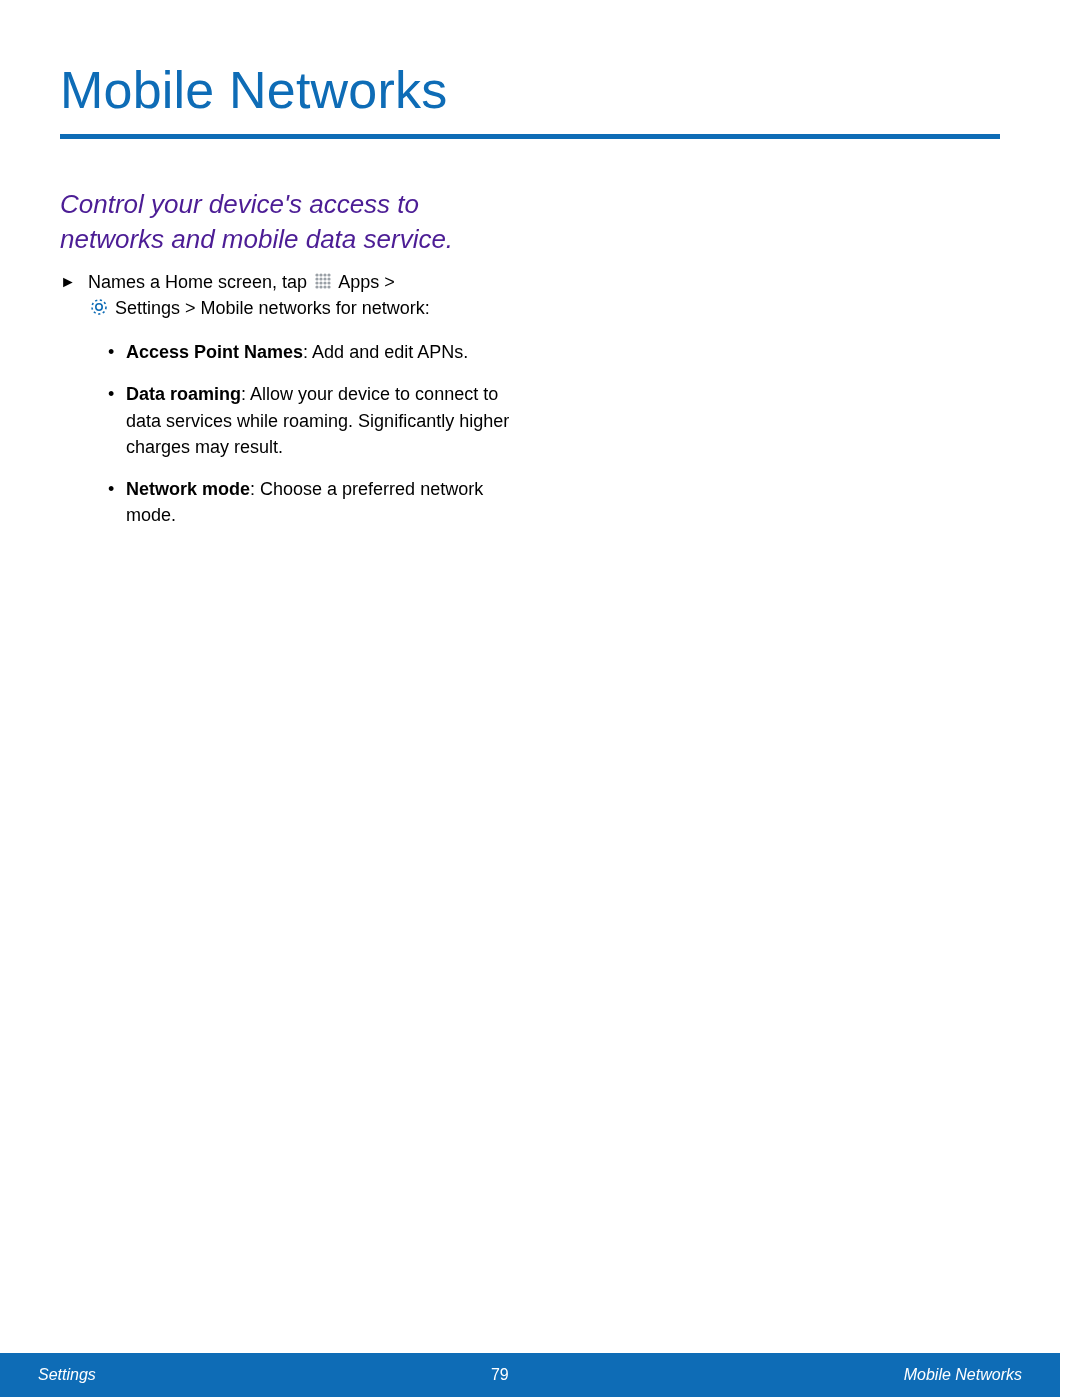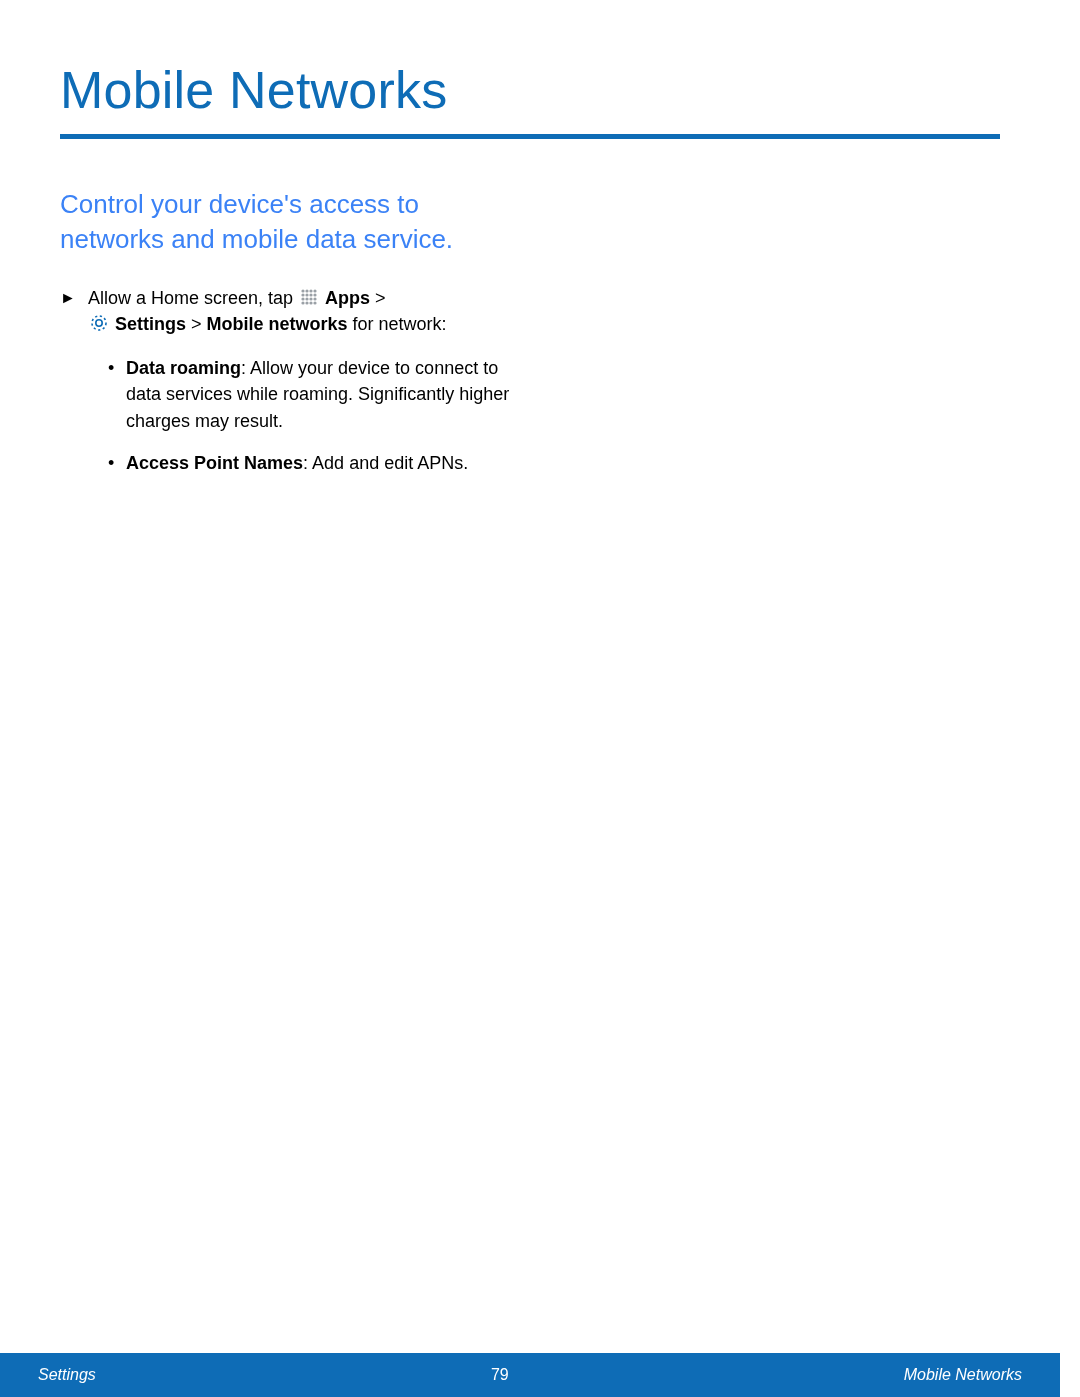--- a/index.html
+++ b/index.html
@@ -19,38 +19,39 @@
   }
   .rule {
     height: 5px;
     background: #0e6cb6;
     width: 100%;
     margin-bottom: 48px;
   }
   .intro {
     font-size: 26px;
     line-height: 1.35;
-    color: #3b82f6;
+    font-style: italic;
+    color: #4c1d95;
     max-width: 430px;
-    margin-bottom: 28px;
+    margin-bottom: 12px;
   }
   .step {
     max-width: 460px;
     font-size: 18px;
     line-height: 1.45;
     position: relative;
     padding-left: 28px;
   }
   .step .arrow {
     position: absolute;
     left: 0;
     top: 1px;
     font-size: 16px;
   }
-  .step .b { font-weight: 700; }
+  .step .b { font-weight: 400; }
   .step .apps-icon {
     display: inline-block;
     vertical-align: -2px;
     width: 18px; height: 18px;
     margin: 0 2px;
   }
   .step .settings-icon {
     display: inline-block;
     vertical-align: -2px;
     width: 18px; height: 18px;
@@ -97,21 +98,21 @@
 
 <div class="page">
 
   <h1 class="title">Mobile Networks</h1>
   <div class="rule"></div>
 
   <p class="intro">Control your device's access to networks and mobile data service.</p>
 
   <div class="step">
     <span class="arrow">►</span>
-    <span>Allow a Home screen, tap </span>
+    <span>Names a Home screen, tap </span>
     <span class="apps-icon">
       <svg viewBox="0 0 18 18" width="18" height="18">
         <g fill="#9aa0a6">
           <circle cx="3" cy="3" r="1.6"></circle>
             <circle cx="7" cy="3" r="1.6"></circle>
             <circle cx="11" cy="3" r="1.6"></circle>
             <circle cx="15" cy="3" r="1.6"></circle>
           <circle cx="3" cy="7" r="1.6"></circle>
             <circle cx="7" cy="7" r="1.6"></circle>
             <circle cx="11" cy="7" r="1.6"></circle>
@@ -134,24 +135,27 @@
         <g fill="none" stroke="#0e6cb6" stroke-width="1.6">
           <circle cx="9" cy="9" r="3.2"></circle>
           <circle cx="9" cy="9" r="7" stroke-dasharray="2.2 2.6"></circle>
         </g>
       </svg>
     </span>
     <span class="b">Settings</span><span> &gt; </span><span class="b">Mobile networks</span><span> for network:</span>
 
     <ul class="options">
       <li>
+        <span class="b">Access Point Names</span><span>: Add and edit APNs.</span>
+      </li>
+      <li>
         <span class="b">Data roaming</span><span>: Allow your device to connect to data services while roaming. Significantly higher charges may result.</span>
       </li>
       <li>
-        <span class="b">Access Point Names</span><span>: Add and edit APNs.</span>
+        <span class="b">Network mode</span><span>: Choose a preferred network mode.</span>
       </li>
     </ul>
   </div>
 
   <div class="footer">
     <span>Settings</span>
     <span class="center">79</span>
     <span>Mobile Networks</span>
   </div>
 

